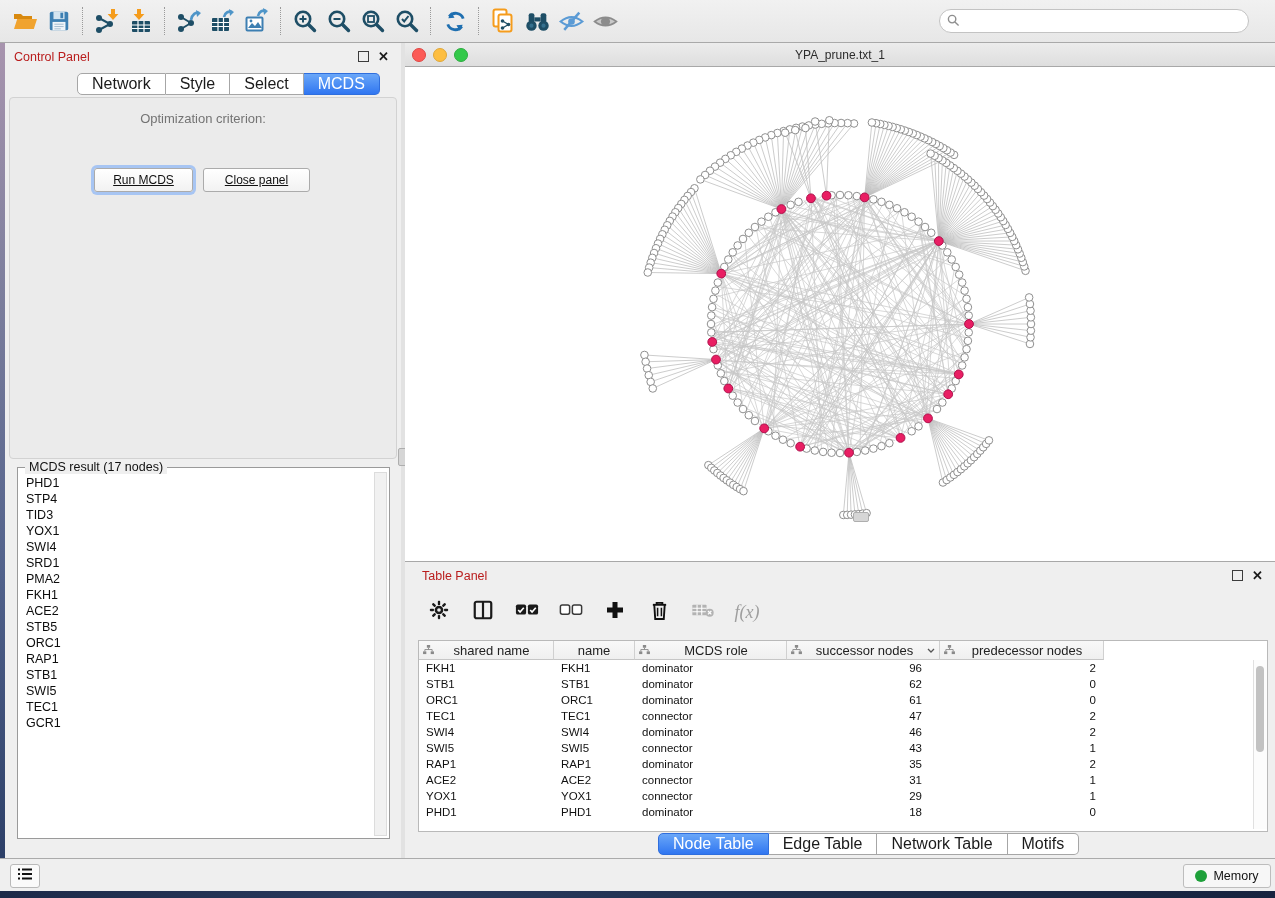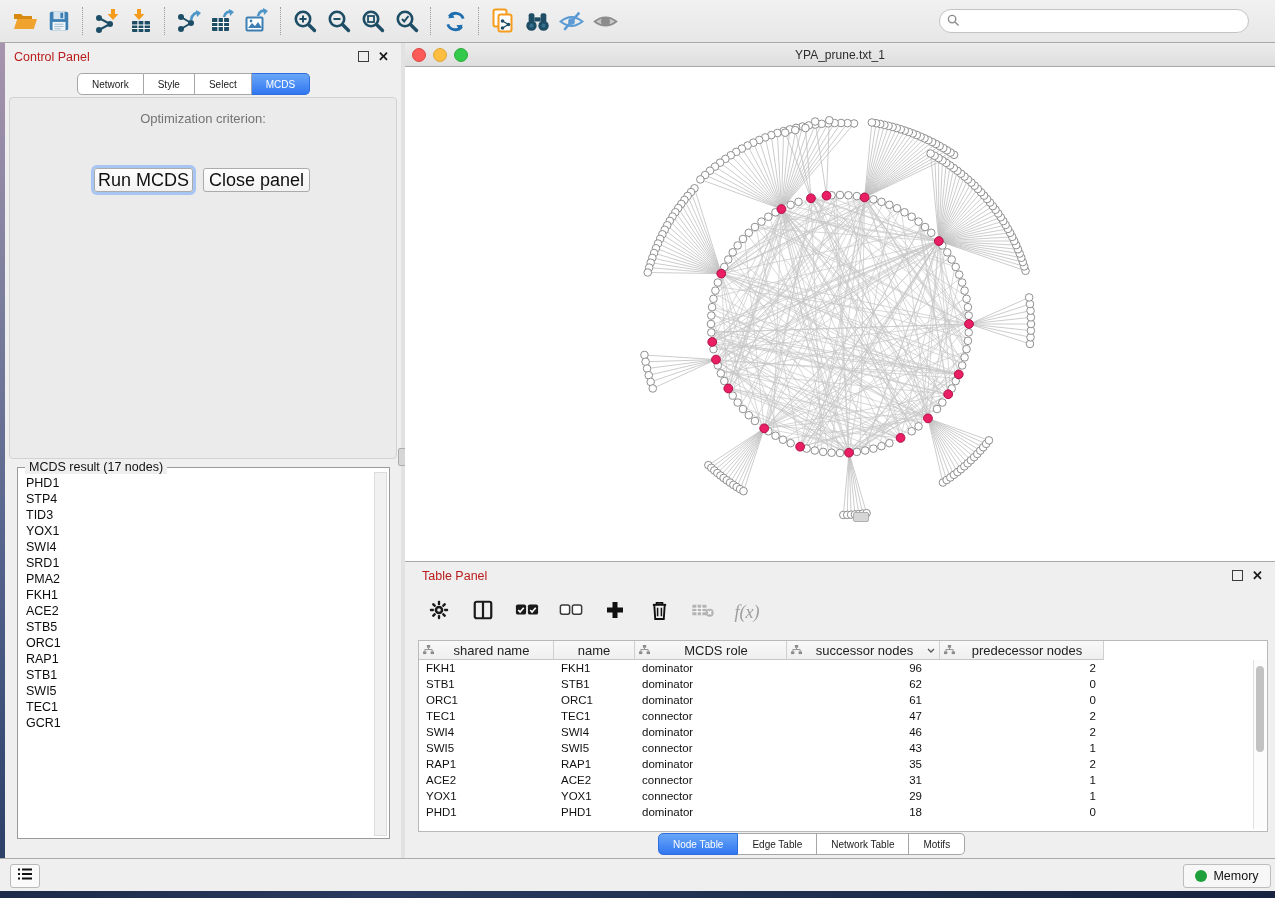--- a/index.html
+++ b/index.html
@@ -35,21 +35,21 @@
   
   #control-panel{left:5px;top:43px;width:396px;height:815px;background:#efefef;}
   .panel-title{font-size:12.5px;color:#b91c1c;}
   .panel-hicons{position:absolute;right:12px;top:8px;display:flex;gap:9px;align-items:center;}
   .float-ico{width:9px;height:9px;border:1.6px solid #3c3c3c;display:inline-block;}
   .close-ico{font-size:13px;font-weight:bold;color:#1a1a1a;line-height:9px;}
   #cp-title{left:9px;top:7px;}
   #cp-tabs{left:72px;top:30px;display:flex;height:22px;}
   .seg{
     background:#fff;border:1px solid #a6a6a6;border-left:none;
-    font-size:10px;color:#1b1b1b;display:flex;align-items:center;justify-content:center;
+    font-size:16px;color:#1b1b1b;display:flex;align-items:center;justify-content:center;
     padding:0 14px;
   }
   .seg:first-child{border-left:1px solid #a6a6a6;border-radius:5px 0 0 5px;}
   .seg:last-child{border-radius:0 5px 5px 0;}
   .seg.active{
     background:linear-gradient(180deg,#6aa7f8,#3076f1);
     border-color:#2f6edd;color:#fff;
   }
   #cp-card{left:4px;top:54px;width:386px;height:360px;background:#ebebeb;
     border:1px solid #d2d2d2;border-radius:4px;}
@@ -61,22 +61,23 @@
   #combo .combo-text{flex:1;padding-left:8px;white-space:nowrap;overflow:hidden;}
   #combo .stepper{
     width:19px;height:20px;margin-right:1px;border-radius:3px;
     background:linear-gradient(180deg,#62a3f8,#2d6fee);
     display:flex;flex-direction:column;align-items:center;justify-content:center;gap:1px;
   }
   .chev{width:7px;height:4px;}
   .btn{
     background:linear-gradient(180deg,#ffffff,#f2f2f2);
     border:1px solid #ababab;border-radius:3px;height:22px;
-    font-size:18px;color:#111;display:flex;align-items:center;justify-content:center;
+    font-size:12px;color:#111;display:flex;align-items:center;justify-content:center;
     font-family:"Liberation Sans",sans-serif;
+    text-decoration:underline;
   }
   #run-btn{left:89px;top:125px;width:97px;box-shadow:0 0 0 3px rgba(112,165,250,.55);}
   #close-btn{left:198px;top:125px;width:105px;}
   
   #result-box{left:12px;top:424px;width:371px;height:370px;border:1px solid #9a9a9a;background:#fff;}
   #result-legend{left:20px;top:417px;background:#efefef;padding:0 4px;font-size:12.5px;color:#111;}
   #result-list{left:14px;top:430px;width:352px;height:360px;overflow:hidden;
     font-size:12.5px;color:#0d0d0d;line-height:16px;padding-top:2px;}
   .mcds-item{padding-left:7px;}
   #result-scroll{left:369px;top:429px;width:11px;height:362px;background:#f1f1f1;border:1px solid #dcdcdc;}

